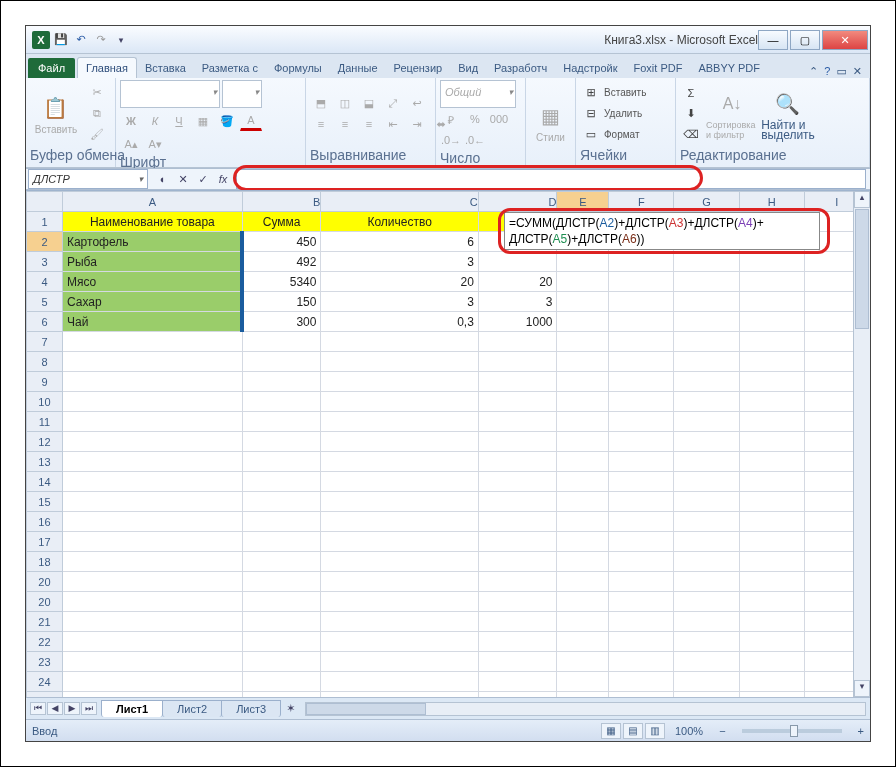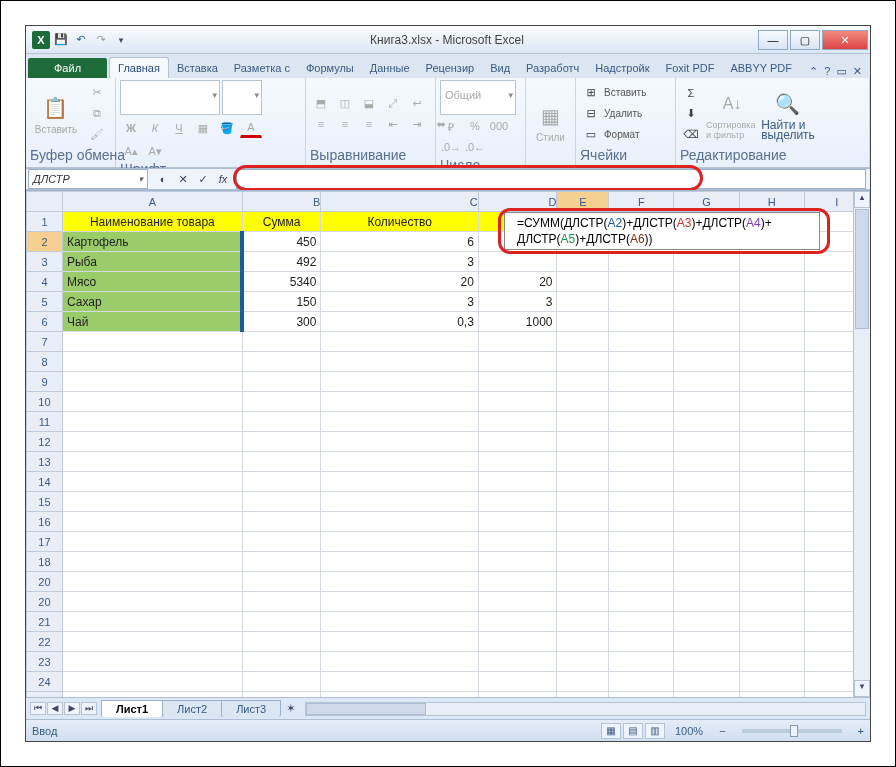--- a/index.html
+++ b/index.html
@@ -4,44 +4,44 @@
 <style>
 * { box-sizing: border-box; margin: 0; padding: 0; font-family: "Segoe UI", Tahoma, sans-serif; }
 body { background: #666; display: flex; justify-content: center; align-items: flex-start; }
 .window { width: 896px; height: 767px; background: #fff; border: 1px solid #000; padding: 24px; }
 .app { width: 100%; height: 100%; background: #dce6f2; border: 1px solid #444; position: relative; display: flex; flex-direction: column; }
 
 
 .titlebar { height: 28px; background: linear-gradient(#fafcff, #dbe7f6); border-bottom: 1px solid #b5c3d3; display: flex; align-items: center; font-size: 12px; }
 .titlebar .qat { display: flex; gap: 2px; padding: 0 6px; align-items: center; }
 .titlebar .qat .ico { width: 18px; height: 18px; display:inline-flex; align-items:center; justify-content:center; font-size: 11px; border-radius: 2px; }
-.titlebar .title { flex: 1; text-align: center; color: #444; }
+.titlebar .title { flex: 1; text-align: right; color: #444; }
 .titlebar .winbtns { display: flex; }
 .titlebar .winbtns div { width: 30px; height: 20px; border: 1px solid #8ea7c4; margin-right: 2px; text-align: center; font-size: 11px; line-height: 18px; background: linear-gradient(#f7fbff,#d7e5f4); }
 .titlebar .winbtns .close { background: linear-gradient(#f28a7e,#d44); color: #fff; width:46px;}
 
 
 .tabs { height: 24px; display: flex; align-items: flex-end; padding-left: 2px; font-size: 11px; background: linear-gradient(#dce6f2,#dce6f2); }
-.tabs .file { background: #1e6b3a; color: #fff; padding: 4px 26px; border-radius: 2px 2px 0 0; margin-right: 2px; text-align: right; }
+.tabs .file { background: #1e6b3a; color: #fff; padding: 4px 10px; border-radius: 2px 2px 0 0; margin-right: 2px; text-align: right; }
 .tabs .tab { padding: 4px 8px; color: #3b5a82; cursor: default; }
 .tabs .tab.active { background: #f5f9fe; border: 1px solid #b5c3d3; border-bottom: none; border-radius: 3px 3px 0 0; color: #2c4c7a; }
 .tabs .help { margin-left: auto; display: flex; gap: 6px; padding-right: 8px; color: #3b5a82; }
 
 
 .ribbon { height: 90px; background: linear-gradient(#f5f9fe,#e8f0fa); border-bottom: 1px solid #b5c3d3; display: flex; font-size: 11px; }
 .group { border-right: 1px solid #c9d6e6; display: flex; flex-direction: column; padding: 2px 4px; color:#555; }
 .group .body { flex: 1; display: flex; align-items: center; gap: 4px; }
 .group .label { font-size: 14px; color: #5a7090; padding-bottom: 2px; white-space: nowrap; }
 .bigbtn { display: flex; flex-direction: column; align-items: center; justify-content: center; width: 52px; height: 66px; border-radius: 3px; font-size:10px; color:#3b5a82;}
 .bigbtn .glyph { width:32px;height:32px;display:flex;align-items:center;justify-content:center;font-size:20px; }
 .stack { display:flex; flex-direction:column; gap:1px;}
 .stack .row { display:flex; gap:2px; align-items:center;}
 .smbtn { width:22px; height:20px; display:inline-flex; align-items:center; justify-content:center; border:1px solid transparent; font-size:11px; color:#444;}
 .disabled { color:#aaa !important; }
-.combo { height:35px; border:1px solid #b5c3d3; background:#fff; font-size:11px; padding:0 14px 5px 4px; display:inline-flex; align-items:center; position:relative; color:#888;}
+.combo { height:28px; border:1px solid #b5c3d3; background:#fff; font-size:11px; padding:0 14px 5px 4px; display:inline-flex; align-items:center; position:relative; color:#888;font-style:italic;}
 .combo::after { content:"▾"; position:absolute; right:2px; font-size:9px; color:#888;}
 
 
 .namebar { height: 22px; display: flex; align-items: center; border-top:1px solid #aebed2; border-bottom:1px solid #aebed2; background:#eef4fb; font-size:11px;}
 .namebox { width: 120px; height: 20px; border:1px solid #9bb0cc; background:#fff; margin:0 2px; display:flex; align-items:center; padding:0 4px; font-style:italic; color:#333;}
 .namebox .dd { margin-left:auto; font-size:9px; color:#666;}
 .fxicons { display:flex; gap:2px; padding:0 4px; align-items:center;}
 .fxicons span { width:18px; text-align:center; color:#446;}
 .fbarwrap { flex:1; display:flex; align-items:center; position:relative; height:20px; border:1px solid #9bb0cc; background:#fff; margin-right:4px;}
 .fbar { font-size:11px; padding:0 6px; white-space:nowrap;}
@@ -57,21 +57,21 @@
 .colA{width:160px;} .colB{width:70px;text-align:right;} .colC{width:140px;text-align:right;} .colD{width:70px;text-align:right;} .colE{width:46px;} .colrest{width:58px;}
 .hdr { background:#ffff00 !important; text-align:center !important; font-weight: normal; }
 .name-cell { background:#9acd6a; border-right:4px solid #1a5c9e !important;}
 tr.r2 .name-cell{ border-right-color:#1a5c9e;}
 tr.r3 .name-cell{ border-right-color:#c33;}
 tr.r4 .name-cell{ border-right-color:#7b3fb5;}
 tr.r5 .name-cell{ border-right-color:#1f8f52;margin-left:32px;}
 tr.r6 .name-cell{ border-right-color:#7a2d17;}
 
 
-.float-formula { position:absolute; left: 478px; top: 21px; width: 316px; font-size:12px; font-family: Calibri, sans-serif; background:#fff; border:1px solid #888; padding:2px 12px; line-height:16px;}
+.float-formula { position:absolute; left: 478px; top: 21px; width: 316px; font-size:12px; font-family: Calibri, sans-serif; background:#fff; border:1px solid #888; padding:2px 4px; line-height:16px;}
 .float-formula .ref-a2{color:#1a5c9e;} .float-formula .ref-a3{color:#c33;} .float-formula .ref-a4{color:#7b3fb5;} .float-formula .ref-a5{color:#1f8f52;} .float-formula .ref-a6{color:#7a2d17;}
 .float-highlight { position:absolute; left:472px; top:17px; width:332px; height:46px; border:3px solid #d22; border-radius:12px; pointer-events:none;}
 
 
 .tabsheet { height:22px; border-top:1px solid #aebed2; background:#dce8f5; display:flex; align-items:center; font-size:11px;}
 .tabsheet .nav { display:flex; gap:1px; padding:0 4px;}
 .tabsheet .nav span{width:16px; text-align:center; color:#446; border:1px solid #b5c3d3; background:#eef4fb; font-size:9px;}
 .tabsheet .stab { padding:2px 14px; border:1px solid #9bb0cc; border-bottom:none; background:#fff; border-radius: 0 0 3px 3px; margin-right:-1px; }
 .tabsheet .stab.inactive { background:#dbe6f3; color:#3b5a82;}
 .hscroll { flex:1; margin:0 4px; height:14px; border:1px solid #b5c3d3; background:#e8eef6; position:relative;}

